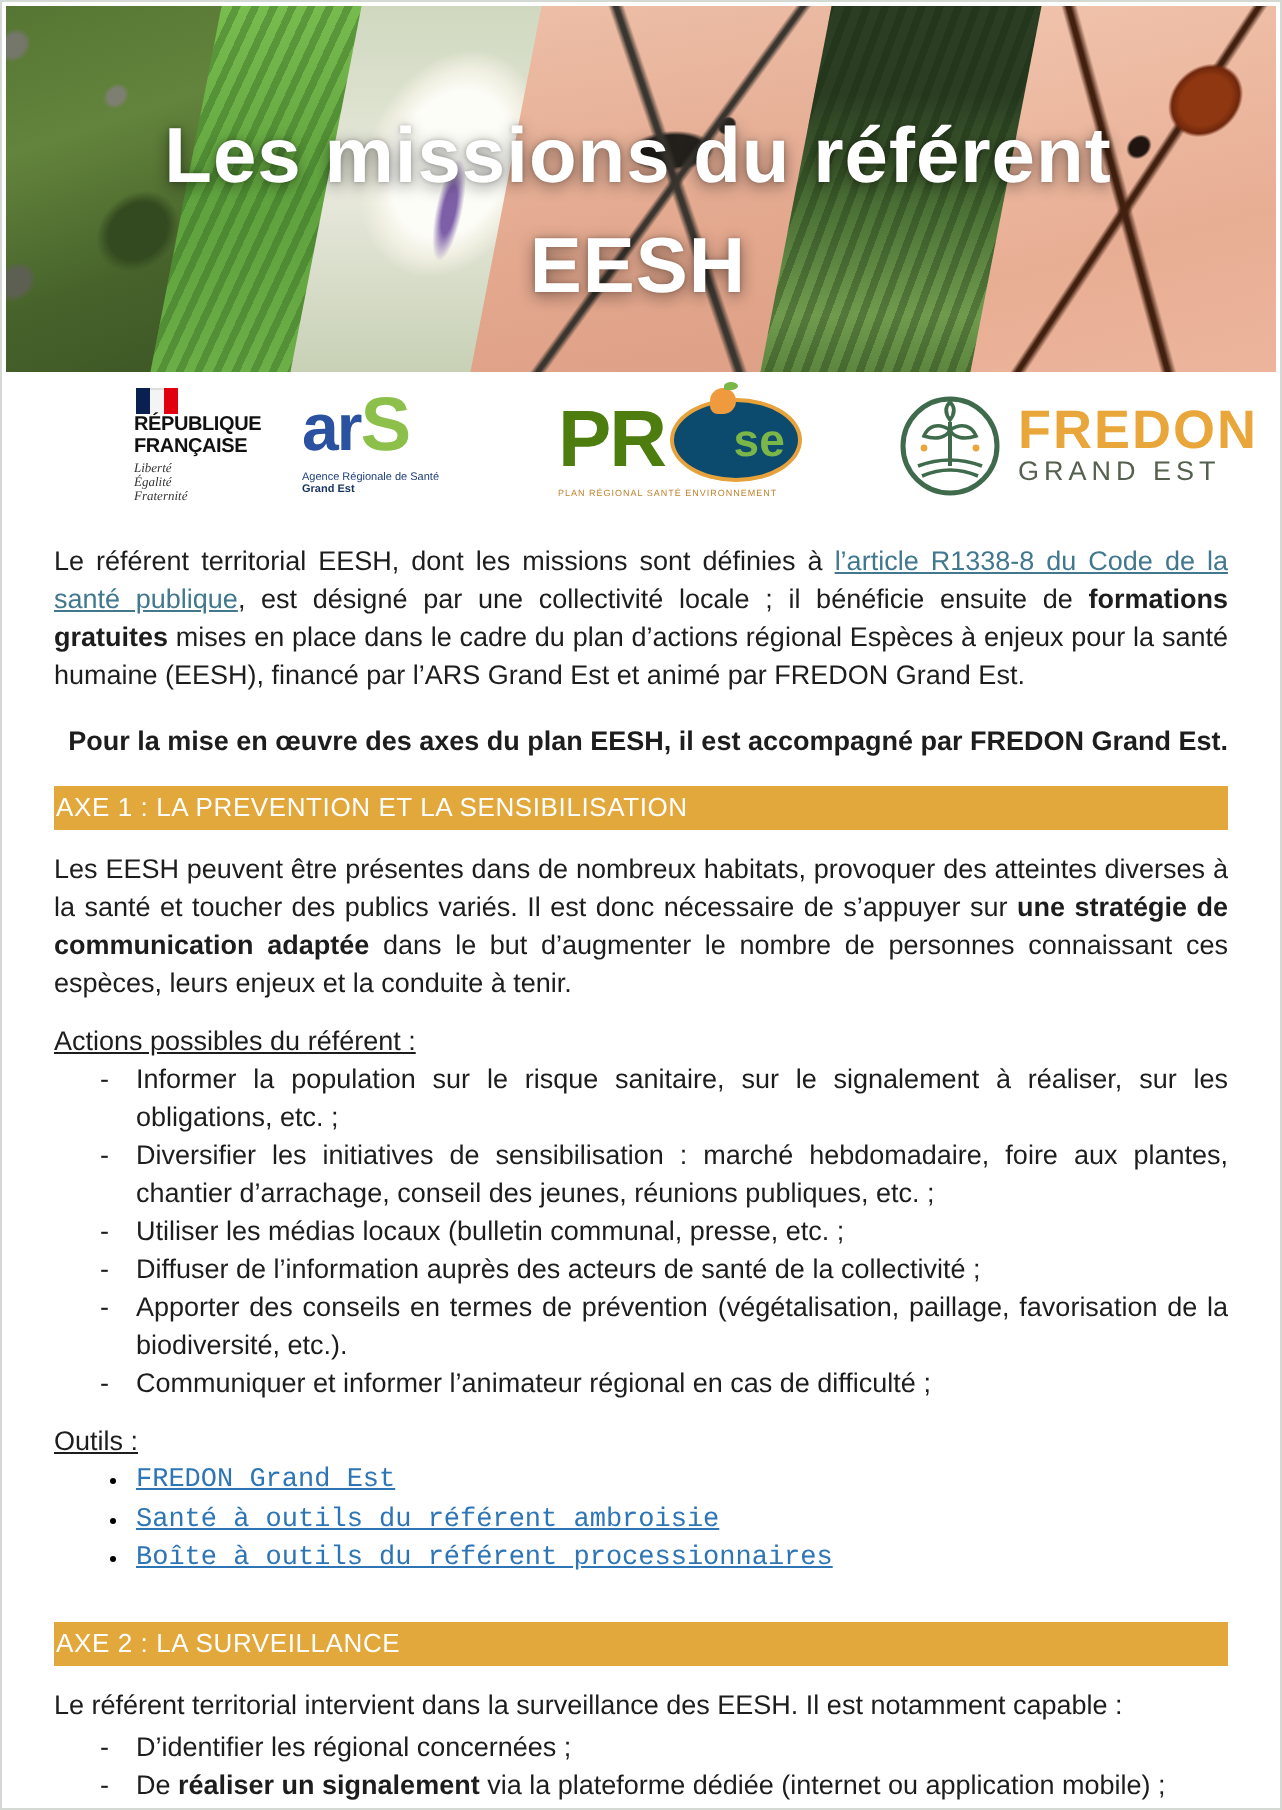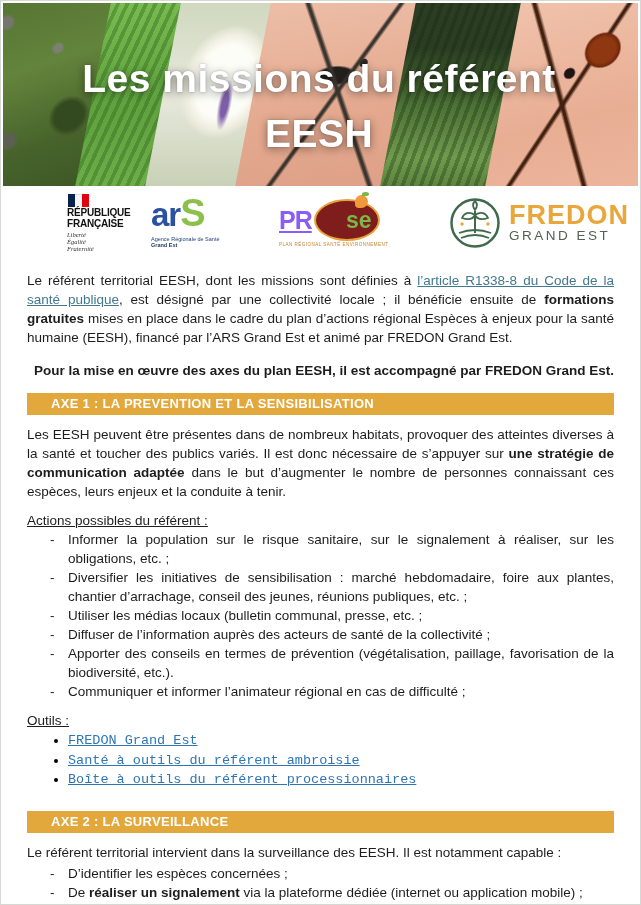--- a/index.html
+++ b/index.html
@@ -78,40 +78,40 @@
   .rf-name { font-weight:bold; font-size:10px; line-height:10.5px; letter-spacing:-0.2px; color:#111; margin-top:1px; }
   .rf-motto { font-family:"Liberation Serif", serif; font-style:italic; font-size:6.5px; line-height:7px; color:#333; margin-top:2px; }
   .logo-ars { width:96px; margin-left:6px; }
   .ars-word { line-height:30px; }
   .ars-ar { color:#2b52a0; font-weight:bold; font-size:33px; letter-spacing:-1px; }
   .ars-s { color:#8cc04b; font-weight:bold; font-size:38px; }
   .ars-caption { font-size:5.5px; color:#20407c; line-height:6px; }
   .ars-caption b { display:block; color:#16335f; }
   .logo-prse { width:130px; margin-left:32px; position:relative; }
   .prse-row { display:flex; align-items:center; }
-  .prse-pr { color:#8b5cf6; font-weight:bold; font-size:25px; letter-spacing:-1px;text-decoration:underline; }
+  .prse-pr { color:#4d7c0f; font-weight:bold; font-size:40px; letter-spacing:-1px; }
   .prse-circle { width:38px; height:38px; border:2.5px solid #e8a23b; border-radius:50%;
-    display:flex; align-items:center; justify-content:center; margin-left:2px; background:#7f1d1d;padding-left:24px; }
+    display:flex; align-items:center; justify-content:center; margin-left:2px; background:#0c4a6e;padding-left:24px; }
   .prse-se { color:#7ab648; font-weight:bold; font-size:23px; }
   .prse-fruit { position:absolute; top:-4px; left:76px; width:13px; height:13px; background:#ef9b3d; border-radius:50% 50% 50% 4px; }
   .prse-fruit::before { content:""; position:absolute; top:-3px; left:7px; width:7px; height:4px; background:#7ab648; border-radius:50% 50% 50% 0; }
   .prse-caption { font-size:4.5px; color:#c0822f; letter-spacing:.5px; margin-top:1px; }
   .logo-fredon { display:flex; align-items:center; margin-left:40px; }
   .fredon-badge { width:52px; height:52px; }
   .fredon-text { margin-left:8px; }
   .fredon-name { color:#E9A63B; font-weight:bold; font-size:27px; line-height:25px; letter-spacing:1px; }
   .fredon-region { color:#55604f; font-size:13.5px; letter-spacing:2.5px; line-height:15px; }
   
   .body { padding:0 24px; }
   .para { font-size:13.5px; line-height:19px; text-align:justify; margin:0; }
   .intro-p1 { margin-top:11px; }
   .intro-p2 { margin-top:14px; font-weight:bold; text-align:right; }
   .inline-link { color:var(--inline-link); text-decoration:underline; }
   .axe-bar { margin-top:13px; height:22px; background:var(--axe-bar); color:#fff;
-    font-weight:bold; font-size:13px; line-height:22px; padding:0 24px; letter-spacing:.3px; }
+    font-weight:normal; font-size:13px; line-height:22px; padding:0 1px; letter-spacing:.3px; }
   .axe2-bar { margin-top:21px; }
   .section-p { margin-top:10px; }
   .sub-heading { margin-top:12px; font-size:13.5px; text-decoration:underline; }
   ul.dash { list-style:none; margin:2px 0 0; padding:0; }
   ul.dash li { position:relative; padding-left:41px; font-size:13.5px; line-height:19px; text-align:justify; }
   ul.dash li::before { content:"-"; position:absolute; left:23px; }
   ul.links { margin:3px 0 0; padding-left:41px;font-family:Liberation Mono, monospace; }
   ul.links li { font-size:13.5px; line-height:19.5px; color:#000; }
   .outils-link { color:var(--outils-link); text-decoration:underline; }
   .axe2-intro { margin-top:10px; text-align:left; }
@@ -214,20 +214,20 @@
     <ul class="links">
       <li><a href="#" class="outils-link">FREDON Grand Est</a></li>
       <li><a href="#" class="outils-link">Santé à outils du référent ambroisie</a></li>
       <li><a href="#" class="outils-link">Boîte à outils du référent processionnaires</a></li>
     </ul>
 
     <div class="axe-bar axe2-bar">AXE 2 : LA SURVEILLANCE</div>
 
     <p class="para axe2-intro">Le référent territorial intervient dans la surveillance des EESH. Il est notamment capable :</p>
     <ul class="dash">
-      <li>D’identifier les espèces concernées ;</li>
+      <li>D’identifier les régional concernées ;</li>
       <li><span>De </span><b>réaliser un signalement</b><span> via la plateforme dédiée (internet ou application mobile) ;</span></li>
       <li>D’effectuer des prospections de terrain ;</li>
 
     </ul>
 
   </div>
 </div>
 
 </body></html>

